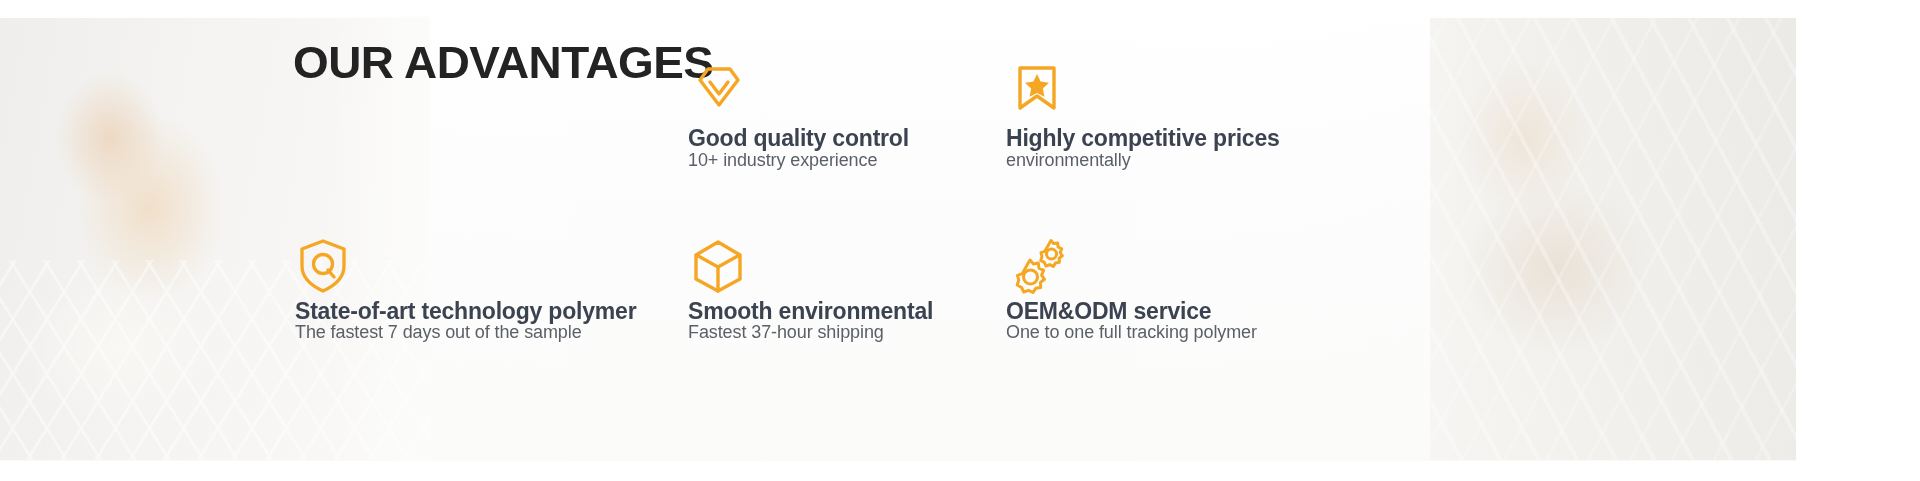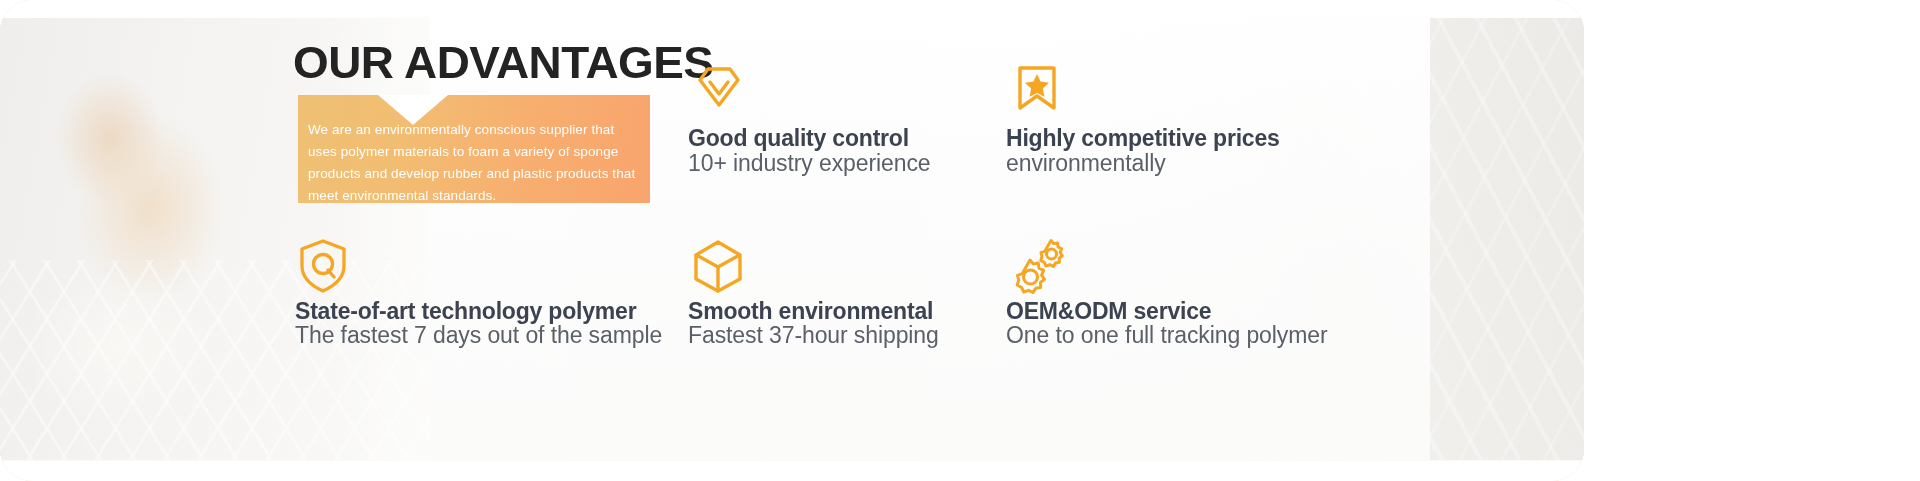--- a/index.html
+++ b/index.html
@@ -2,23 +2,22 @@
 <html><head>
 <meta charset="utf-8">
 <style>
   html,body{margin:0;padding:0;}
   body{
     width:1920px;height:481px;overflow:hidden;
     font-family:"Liberation Sans",sans-serif;
     background:#ffffff;
   }
   .banner{
-    position:relative;width:1584px;height:481px;overflow:hidden;
+    position:relative;width:1796px;height:481px;overflow:hidden;
     background:#fdba74;
-    border-radius:32px;
   }
   
   .bg-base{
     position:absolute;inset:0;
     background:
       linear-gradient(180deg,#ffffff 0%,#ffffff 2%,#fbfbfa 8%, #f7f6f4 50%, #f6f5f3 92%, #ffffff 100%);
   }
   .bg-left{
     position:absolute;left:0;top:18px;width:470px;height:442px;
     background:
@@ -99,21 +98,21 @@
   
   .features{position:absolute;left:0;top:0;width:1920px;height:481px;}
   .feature{position:absolute;}
   .feature .icon{position:absolute;left:0;top:0;}
   .feature .f-title{
     position:absolute;left:0;white-space:nowrap;
     font-size:23px;font-weight:bold;color:#3b4250;letter-spacing:-.2px;
   }
   .feature .f-sub{
     position:absolute;left:0;white-space:nowrap;
-    font-size:23px;color:#5a5f68;letter-spacing:-.1px;
+    font-size:18px;color:#5a5f68;letter-spacing:-.1px;
   }
   
   .f1{left:688px;top:60px;}
   .f2{left:1006px;top:60px;}
   .f3{left:295px;top:236px;}
   .f4{left:688px;top:236px;}
   .f5{left:1006px;top:236px;}
   .row1 .f-title{top:65px;}
   .row1 .f-sub{top:90px;}
   .row2 .f-title{top:62px;}
@@ -130,24 +129,20 @@
   <div class="bg-right"></div>
   <div class="bg-right-fade"></div>
   <div class="bg-center"></div>
   <div class="edge-top"></div>
   <div class="edge-bottom"></div>
 
   <div class="content">
 
     <div class="heading">OUR ADVANTAGES</div>
 
-    <div class="bubble">
-      <div class="bubble-notch"></div>
-      <div class="bubble-text">We are an environmentally conscious supplier that uses polymer materials to foam a variety of sponge products and develop rubber and plastic products that meet environmental standards.</div>
-    </div>
 
     <div class="features">
 
       <div class="feature row1 f1">
         <span class="icon">
           <svg width="62" height="62" viewBox="0 0 62 62">
             <path d="M12 20 L20 9 H42 L50 20 L31 45 Z" fill="none" stroke="#f5a623" stroke-width="3.4" stroke-linejoin="round" stroke-linecap="round"></path>
             <path d="M22 22 L31 34 L40 22" fill="none" stroke="#f5a623" stroke-width="3.4" stroke-linejoin="round" stroke-linecap="round"></path>
           </svg>
         </span>

